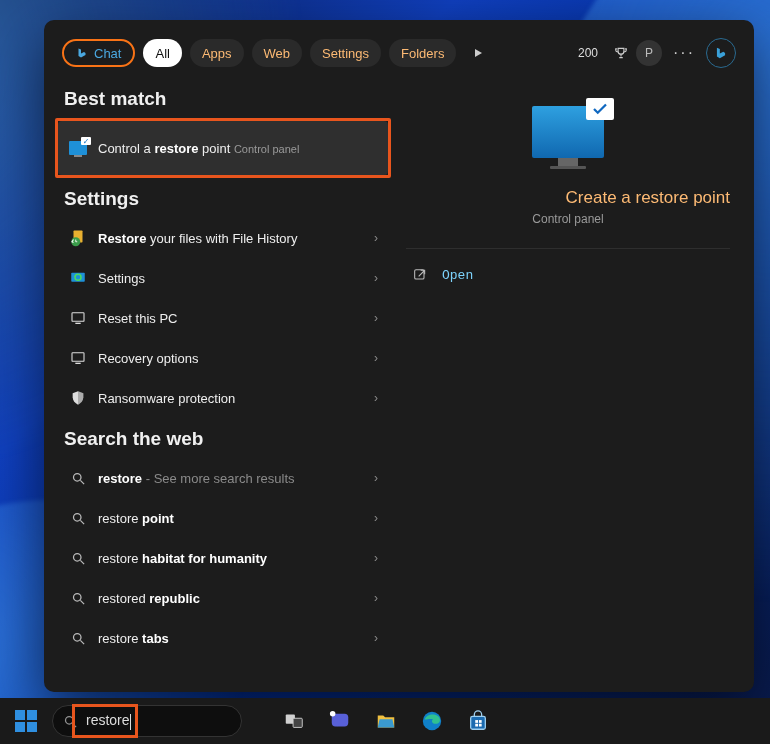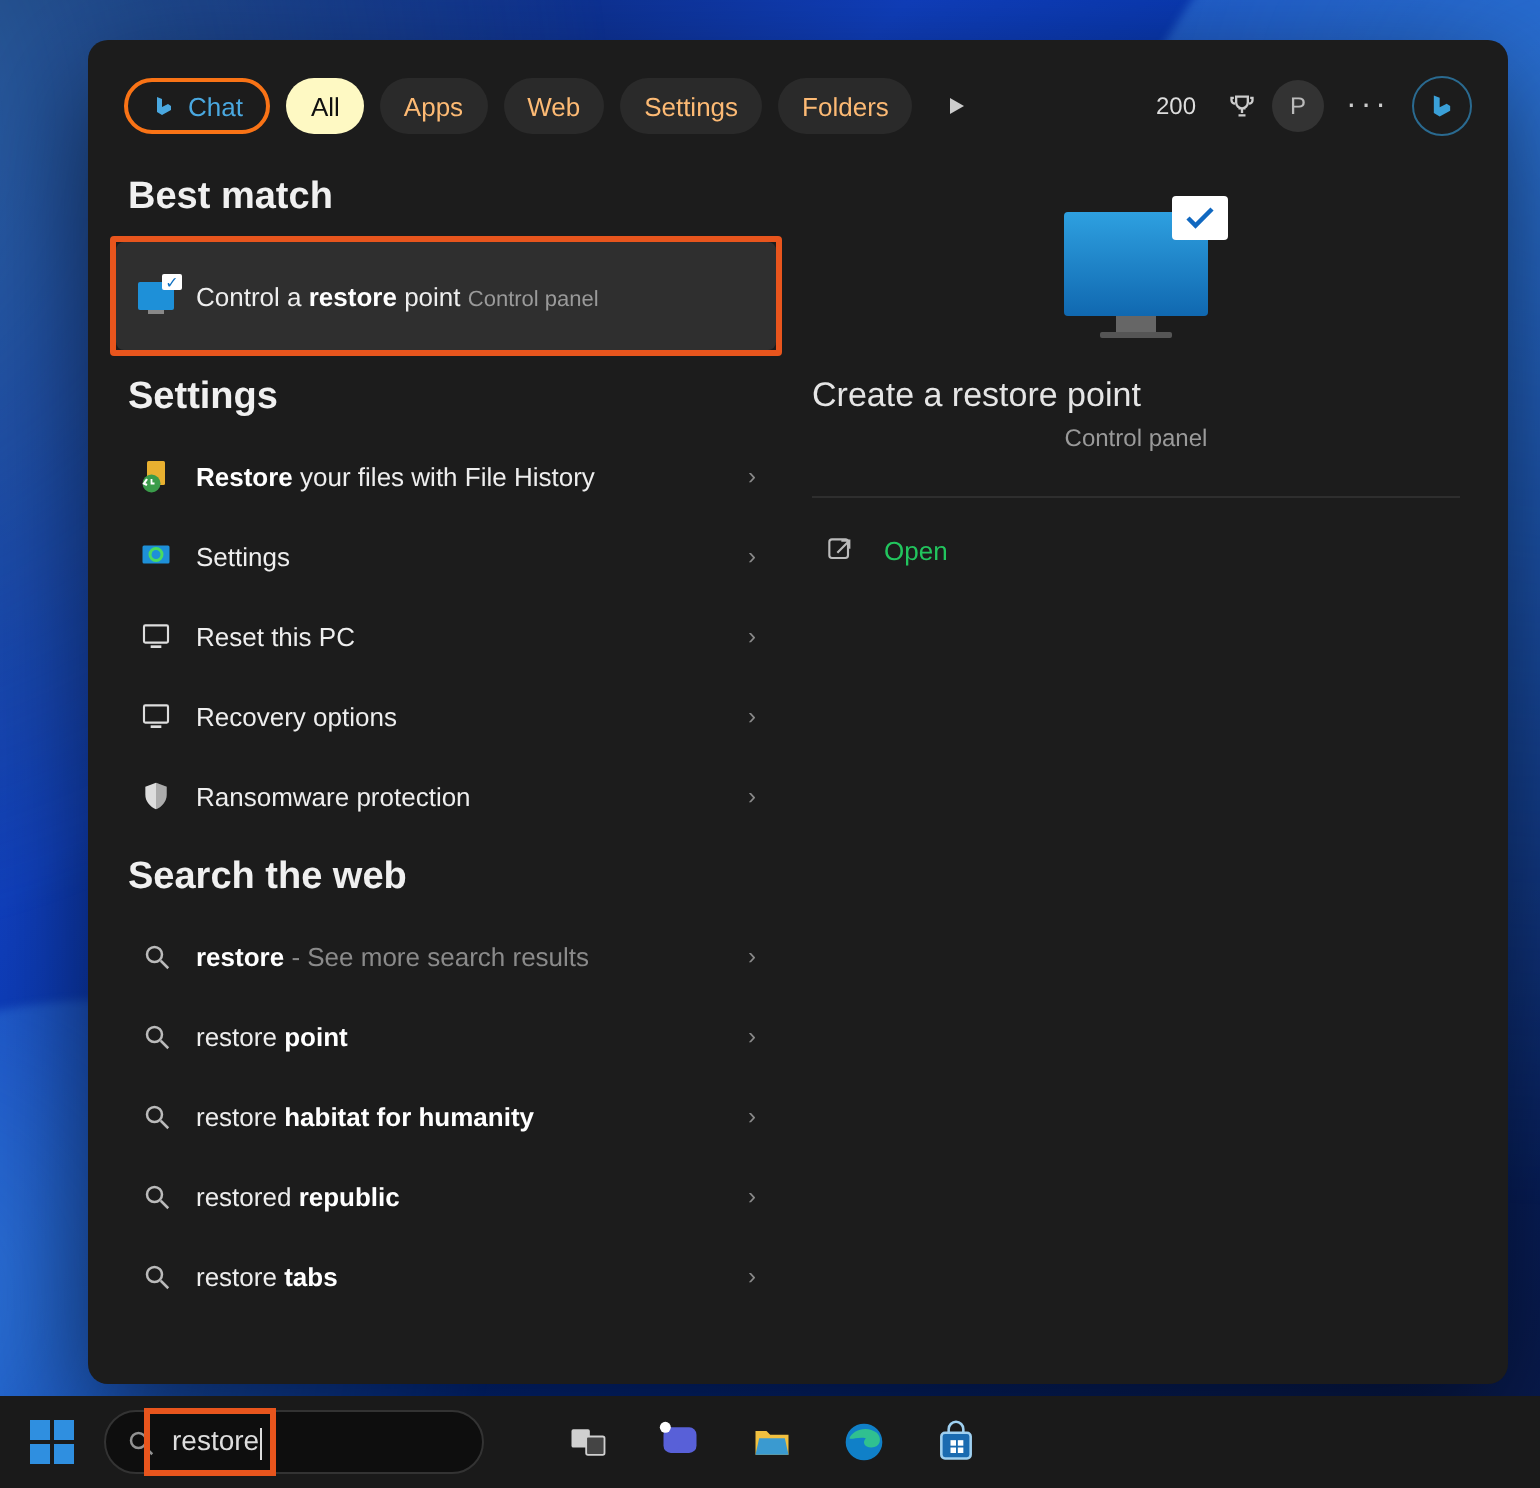--- a/index.html
+++ b/index.html
@@ -36,21 +36,21 @@
   .filters { display:flex; align-items:center; gap:8px; height:34px; margin-bottom:8px; padding:0 4px;}
   .pill {
     display:inline-flex; align-items:center; gap:6px;
     height:28px; padding:0 12px;
     border-radius:14px;
     background:#2a2a2a;
     color:#fdba74; font-size:13px;
     border:none; cursor:pointer;
   }
   .pill.outlined { background:transparent; border:2px solid #f97316; color:#4aa8e0; }
-  .pill.filled { background:#fef9c3; color:#101010; font-weight:500; }
+  .pill.filled { background:#ffffff; color:#101010; font-weight:500; }
   .spacer { flex:1; }
   .top-icon { width:28px; height:28px; display:flex; align-items:center; justify-content:center; color:#ccc; font-size:13px; border-radius:6px; cursor:pointer;}
   .points { font-size:12px; color:#ddd; display:flex; align-items:center; gap:16px;}
   .avatar { width:26px; height:26px; border-radius:50%; background:#333; color:#bbb; display:flex;align-items:center;justify-content:center; font-size:12px;}
   .bing-circle{width:30px;height:30px;border-radius:50%;border:1px solid #2a6a90;display:flex;align-items:center;justify-content:center;}
 
   .columns{flex:1; display:flex; gap:0;}
   .left-col{width:330px; display:flex; flex-direction:column; font-size:13px;}
   .right-col{flex:1; display:flex; flex-direction:column; padding:18px 10px 0 18px;}
 
@@ -73,24 +73,24 @@
   .monitor-icon{position:relative; width:18px;height:14px;background:#1e90d8;border-radius:1px;}
   .monitor-icon::after{content:"";position:absolute;left:5px;top:14px;width:8px;height:2px;background:#888;}
   .monitor-icon .check{position:absolute;right:-4px;top:-4px;width:10px;height:8px;background:#fff;border-radius:1px;display:flex;align-items:center;justify-content:center;font-size:8px;color:#1070c0;}
 
   .big-monitor{position:relative;width:72px;height:52px;background:linear-gradient(#2ea0e0,#1068b0);border-radius:2px;margin:10px auto 4px;}
   .big-monitor::after{content:"";position:absolute;left:26px;top:52px;width:20px;height:8px;background:#666;}
   .big-monitor::before{content:"";position:absolute;left:18px;top:60px;width:36px;height:3px;background:#555;border-radius:1px;}
   .big-monitor .check{position:absolute;right:-10px;top:-8px;width:28px;height:22px;background:#fff;border-radius:2px;display:flex;align-items:center;justify-content:center;}
   .big-monitor .check svg{width:18px;height:18px;}
 
-  .right-title{text-align:left;font-size:17px;color:#e5e5e5;margin-top:26px;}
+  .right-title{text-align:right;font-size:17px;color:#fdba74;margin-top:26px;}
   .right-sub{text-align:center;font-size:12px;color:#9a9a9a;margin-top:4px;}
   .divider{height:1px;background:#2e2e2e;margin:22px 0 6px;}
-  .action-row{display:flex;align-items:center;gap:14px;height:40px;padding:0 6px;cursor:pointer;border-radius:4px;color:#22c55e;font-size:13px;}
+  .action-row{display:flex;align-items:center;gap:14px;height:40px;padding:0 6px;cursor:pointer;border-radius:4px;color:#7dd3fc;font-size:13px;font-family:Liberation Mono, monospace;}
 
   
   .taskbar{
     position:absolute; left:0; bottom:0; width:100%; height:46px;
     background:#1a1a1a; display:flex; align-items:center; gap:6px;
     padding:0 6px;
   }
   .start-btn{width:40px;height:40px;display:flex;align-items:center;justify-content:center;cursor:pointer;border-radius:4px;}
   .win-logo{display:grid;grid-template-columns:10px 10px;grid-template-rows:10px 10px;gap:2px;}
   .win-logo div{background:#2f8fe0;}

